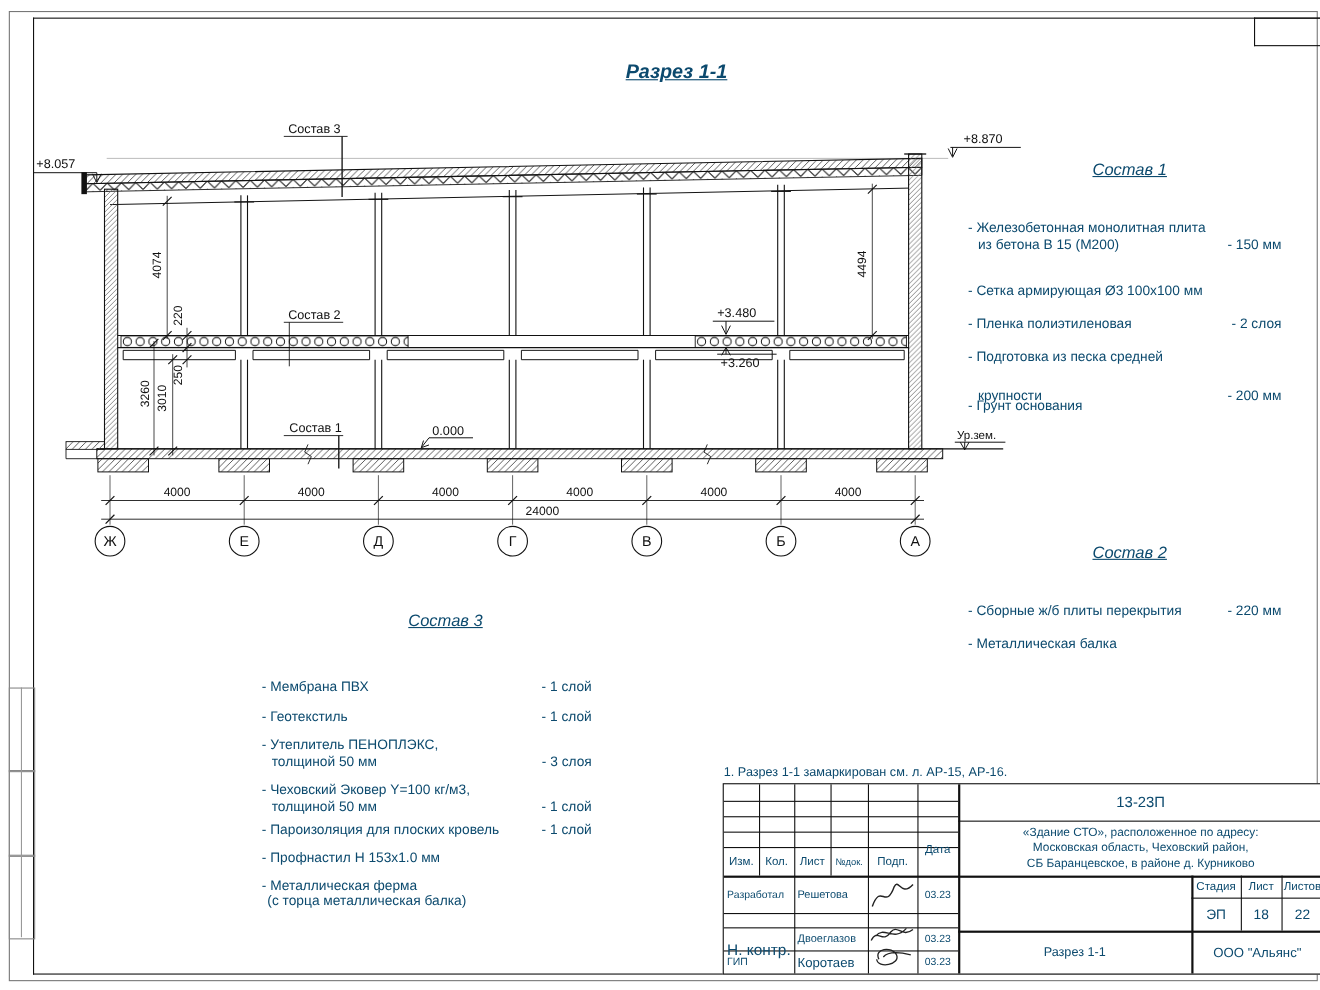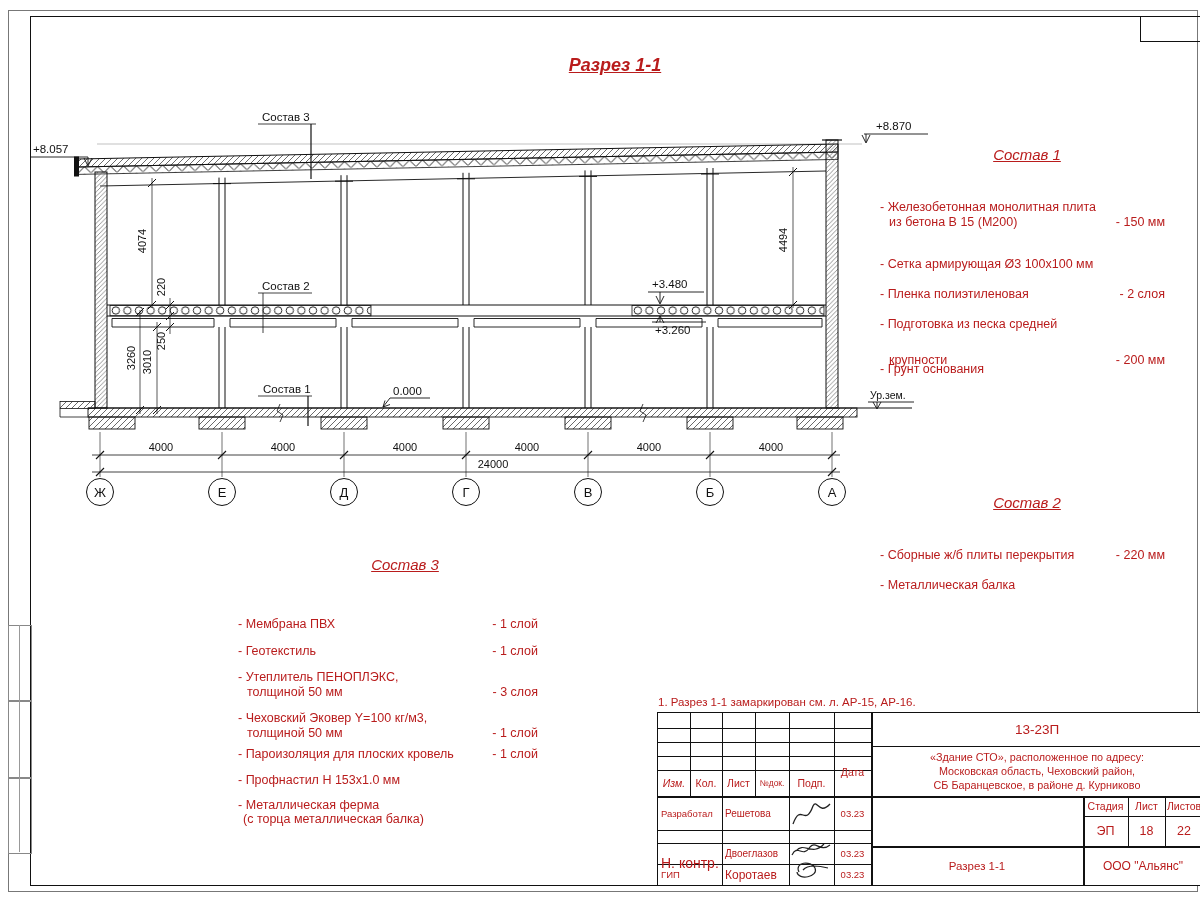--- a/index.html
+++ b/index.html
@@ -1,17 +1,17 @@
 <!DOCTYPE html>
 <html><head>
 <meta charset="utf-8">
 <style>
   html,body{margin:0;padding:0;background:#e8e8e8;}
   .sheet{position:relative;width:1200px;height:900px;background:#fff;overflow:hidden;
-         font-family:"Liberation Sans",sans-serif;color:#b91c1c;}
+         font-family:"Liberation Sans",sans-serif;color:#0c4a6e;}
   .abs{position:absolute;}
   .h-ital{font-style:italic;text-decoration:underline;}
   .ctr{text-align:center;}
   .spec{position:absolute;font-size:12.5px;}
   .spec .sp-head{position:absolute;font-size:15px;font-style:italic;text-decoration:underline;text-align:center;}
   .spec .row{position:absolute;left:0;width:100%;white-space:nowrap;}
   .spec .val{position:absolute;right:0;top:0;}
   .frame-thin{position:absolute;border:0.7px solid #777;}
   .frame-thick{position:absolute;border:1.6px solid #111;}
   .tb{position:absolute;border:1.6px solid #111;background:#fff;}
@@ -330,21 +330,21 @@
     <div class="tb-line" style="left:0;top:43px;width:213px;height:1px;"></div>
     <div class="tb-line" style="left:0;top:57px;width:213px;height:1px;"></div>
     <div class="tb-line" style="left:0;top:83px;width:545px;height:1.5px;"></div>
     <div class="tb-line" style="left:425px;top:103px;width:120px;height:1px;"></div>
     <div class="tb-line" style="left:0;top:117px;width:213px;height:1px;"></div>
     <div class="tb-line" style="left:0;top:130px;width:213px;height:1px;"></div>
     <div class="tb-line" style="left:0;top:151px;width:213px;height:1px;"></div>
     <div class="tb-line" style="left:213px;top:133px;width:332px;height:1.5px;"></div>
     <div class="tb-line" style="left:213px;top:33px;width:332px;height:1px;"></div>
 
-    <div class="tb-cell" style="left:0;top:57px;width:32px;height:26px;font-size:10.5px;font-style:italic;">Изм.</div>
+    <div class="tb-cell" style="left:0;top:57px;width:32px;height:26px;font-size:10.5px;">Изм.</div>
     <div class="tb-cell" style="left:32px;top:57px;width:32px;height:26px;font-size:10.5px;">Кол.</div>
     <div class="tb-cell" style="left:64px;top:57px;width:33px;height:26px;font-size:10.5px;">Лист</div>
     <div class="tb-cell" style="left:97px;top:57px;width:34px;height:26px;font-size:8.5px;">№док.</div>
     <div class="tb-cell" style="left:131px;top:57px;width:45px;height:26px;font-size:10.5px;">Подп.</div>
     <div class="tb-cell" style="left:176px;top:46px;width:37px;height:26px;font-size:10.5px;">Дата</div>
 
     <div class="tb-cell tb-left" style="left:3px;top:90px;width:60px;height:20px;font-size:9.5px;">Разработал</div>
     <div class="tb-cell tb-left" style="left:67px;top:90px;width:62px;height:20px;font-size:10px;">Решетова</div>
     <div class="tb-cell" style="left:176px;top:90px;width:37px;height:20px;font-size:9.5px;">03.23</div>
     <div class="tb-cell tb-left" style="left:3px;top:139px;width:60px;height:21px;font-size:14px;">Н. контр.</div>

